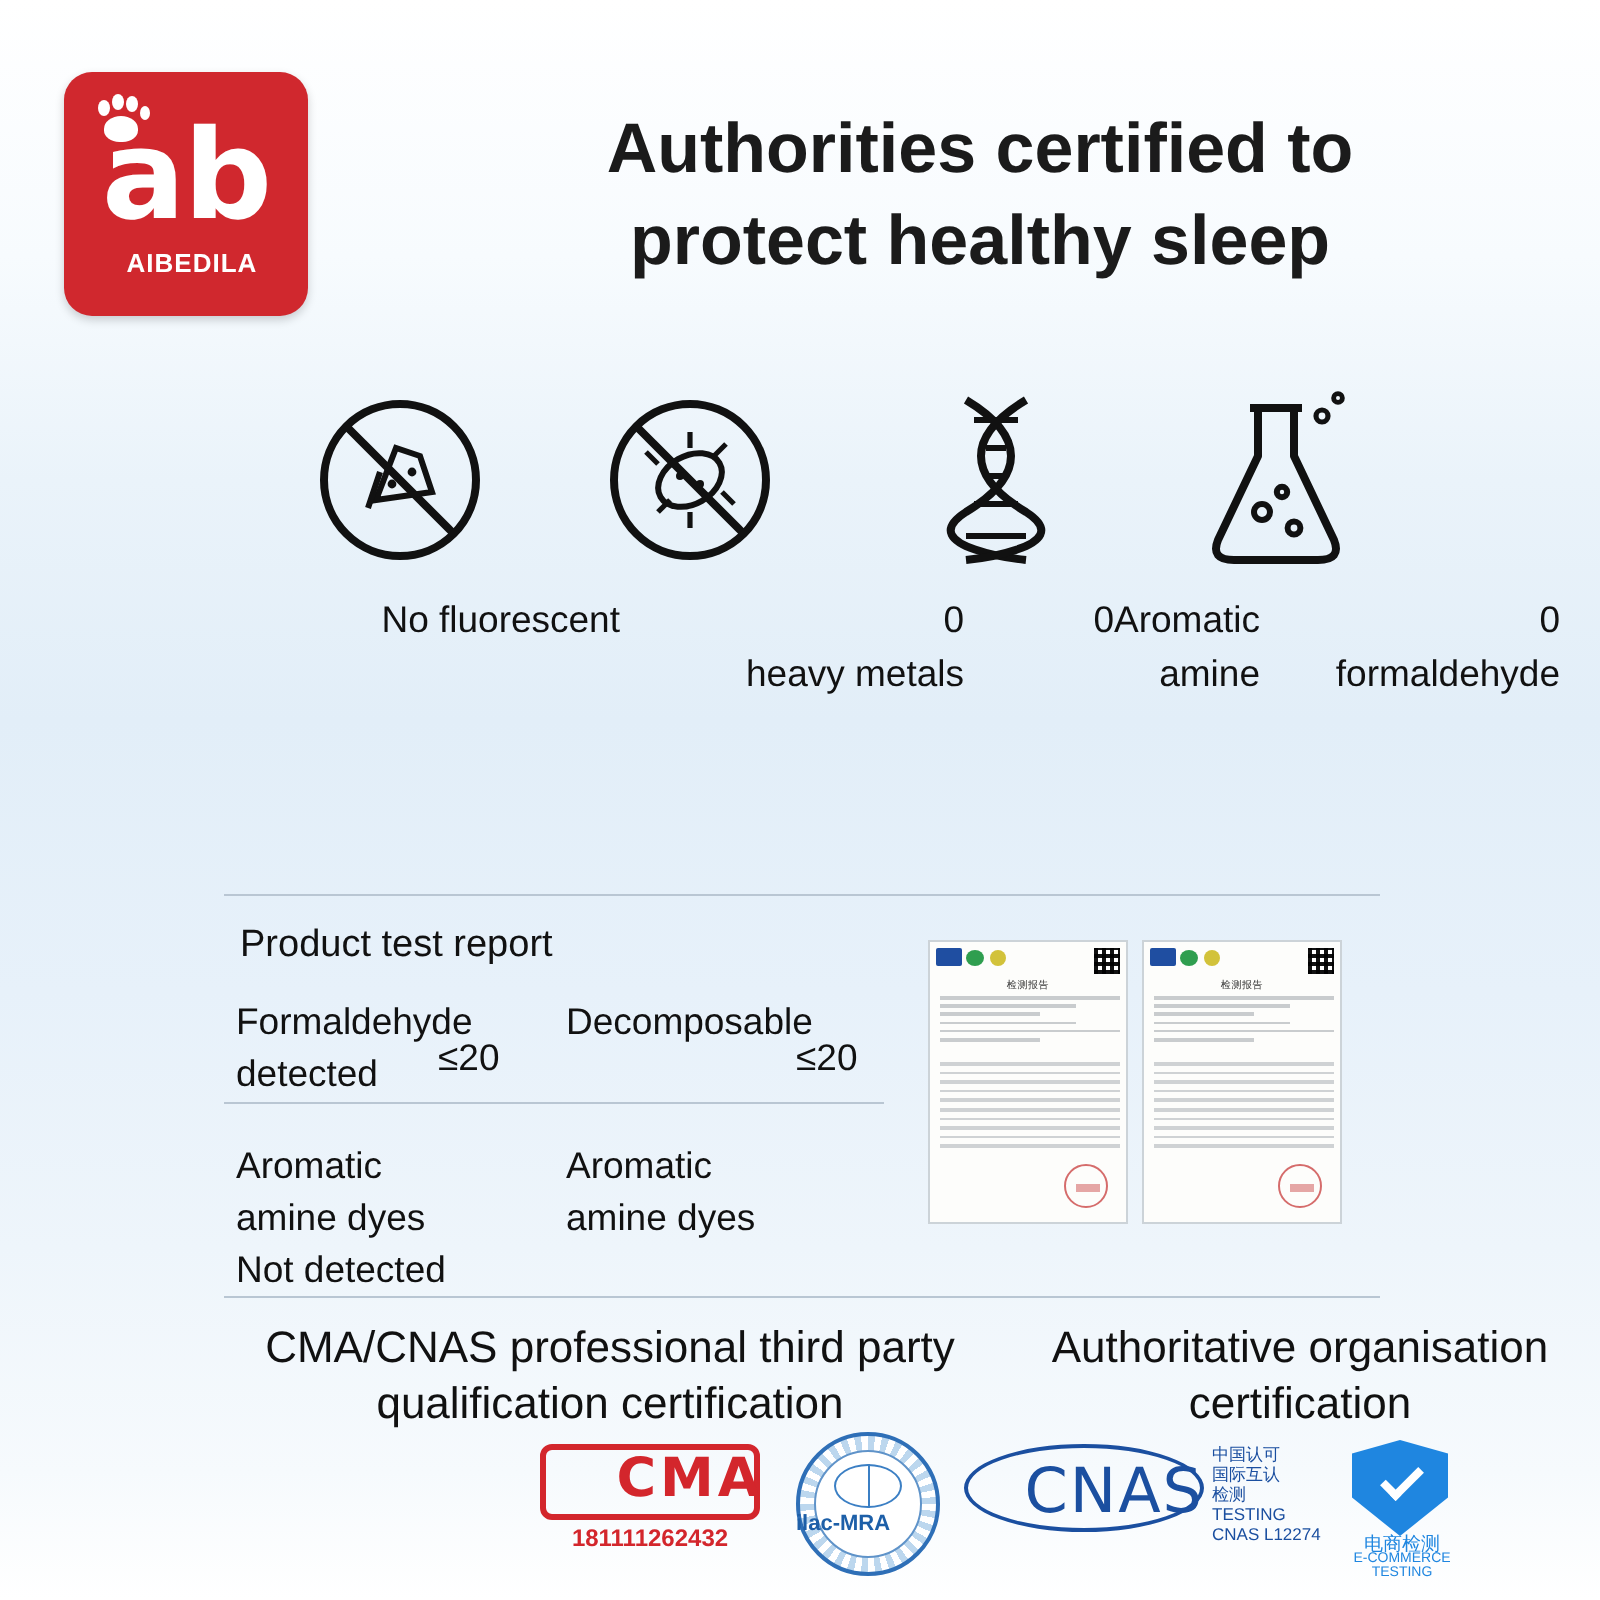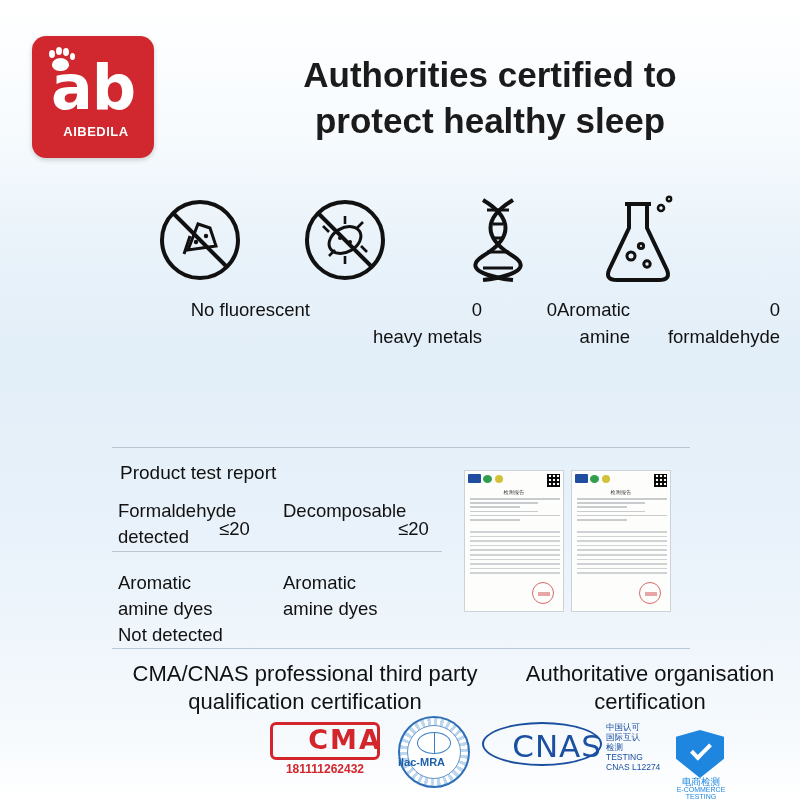--- a/index.html
+++ b/index.html
@@ -191,21 +191,21 @@
   .cnas-text {
     position: absolute; left: 0; top: 6px; width: 120px; text-align: right;
     font-size: 31px; font-weight: 400; color: #1b4fa0; letter-spacing: 1px;
     font-family: "DejaVu Sans", sans-serif;
   }
   .cnas-side {
     position: absolute; left: 124px; top: 0; width: 70px;
     font-size: 8.5px; line-height: 10px; color: #1b4fa0;
   }
 
-  .ec { position: absolute; left: 392px; top: 14px; width: 78px; height: 66px; }
+  .ec { position: absolute; left: 392px; top: 4px; width: 78px; height: 66px; }
   .ec-shield {
     position: absolute; left: 14px; top: 0; width: 48px; height: 48px;
     background: #1f86e0;
     clip-path: polygon(50% 0%, 100% 14%, 100% 60%, 50% 100%, 0% 60%, 0% 14%);
   }
   .ec-check {
     position: absolute; left: 29px; top: 14px; width: 20px; height: 11px;
     border-left: 4px solid #fff; border-bottom: 4px solid #fff;
     transform: rotate(-45deg);
   }

